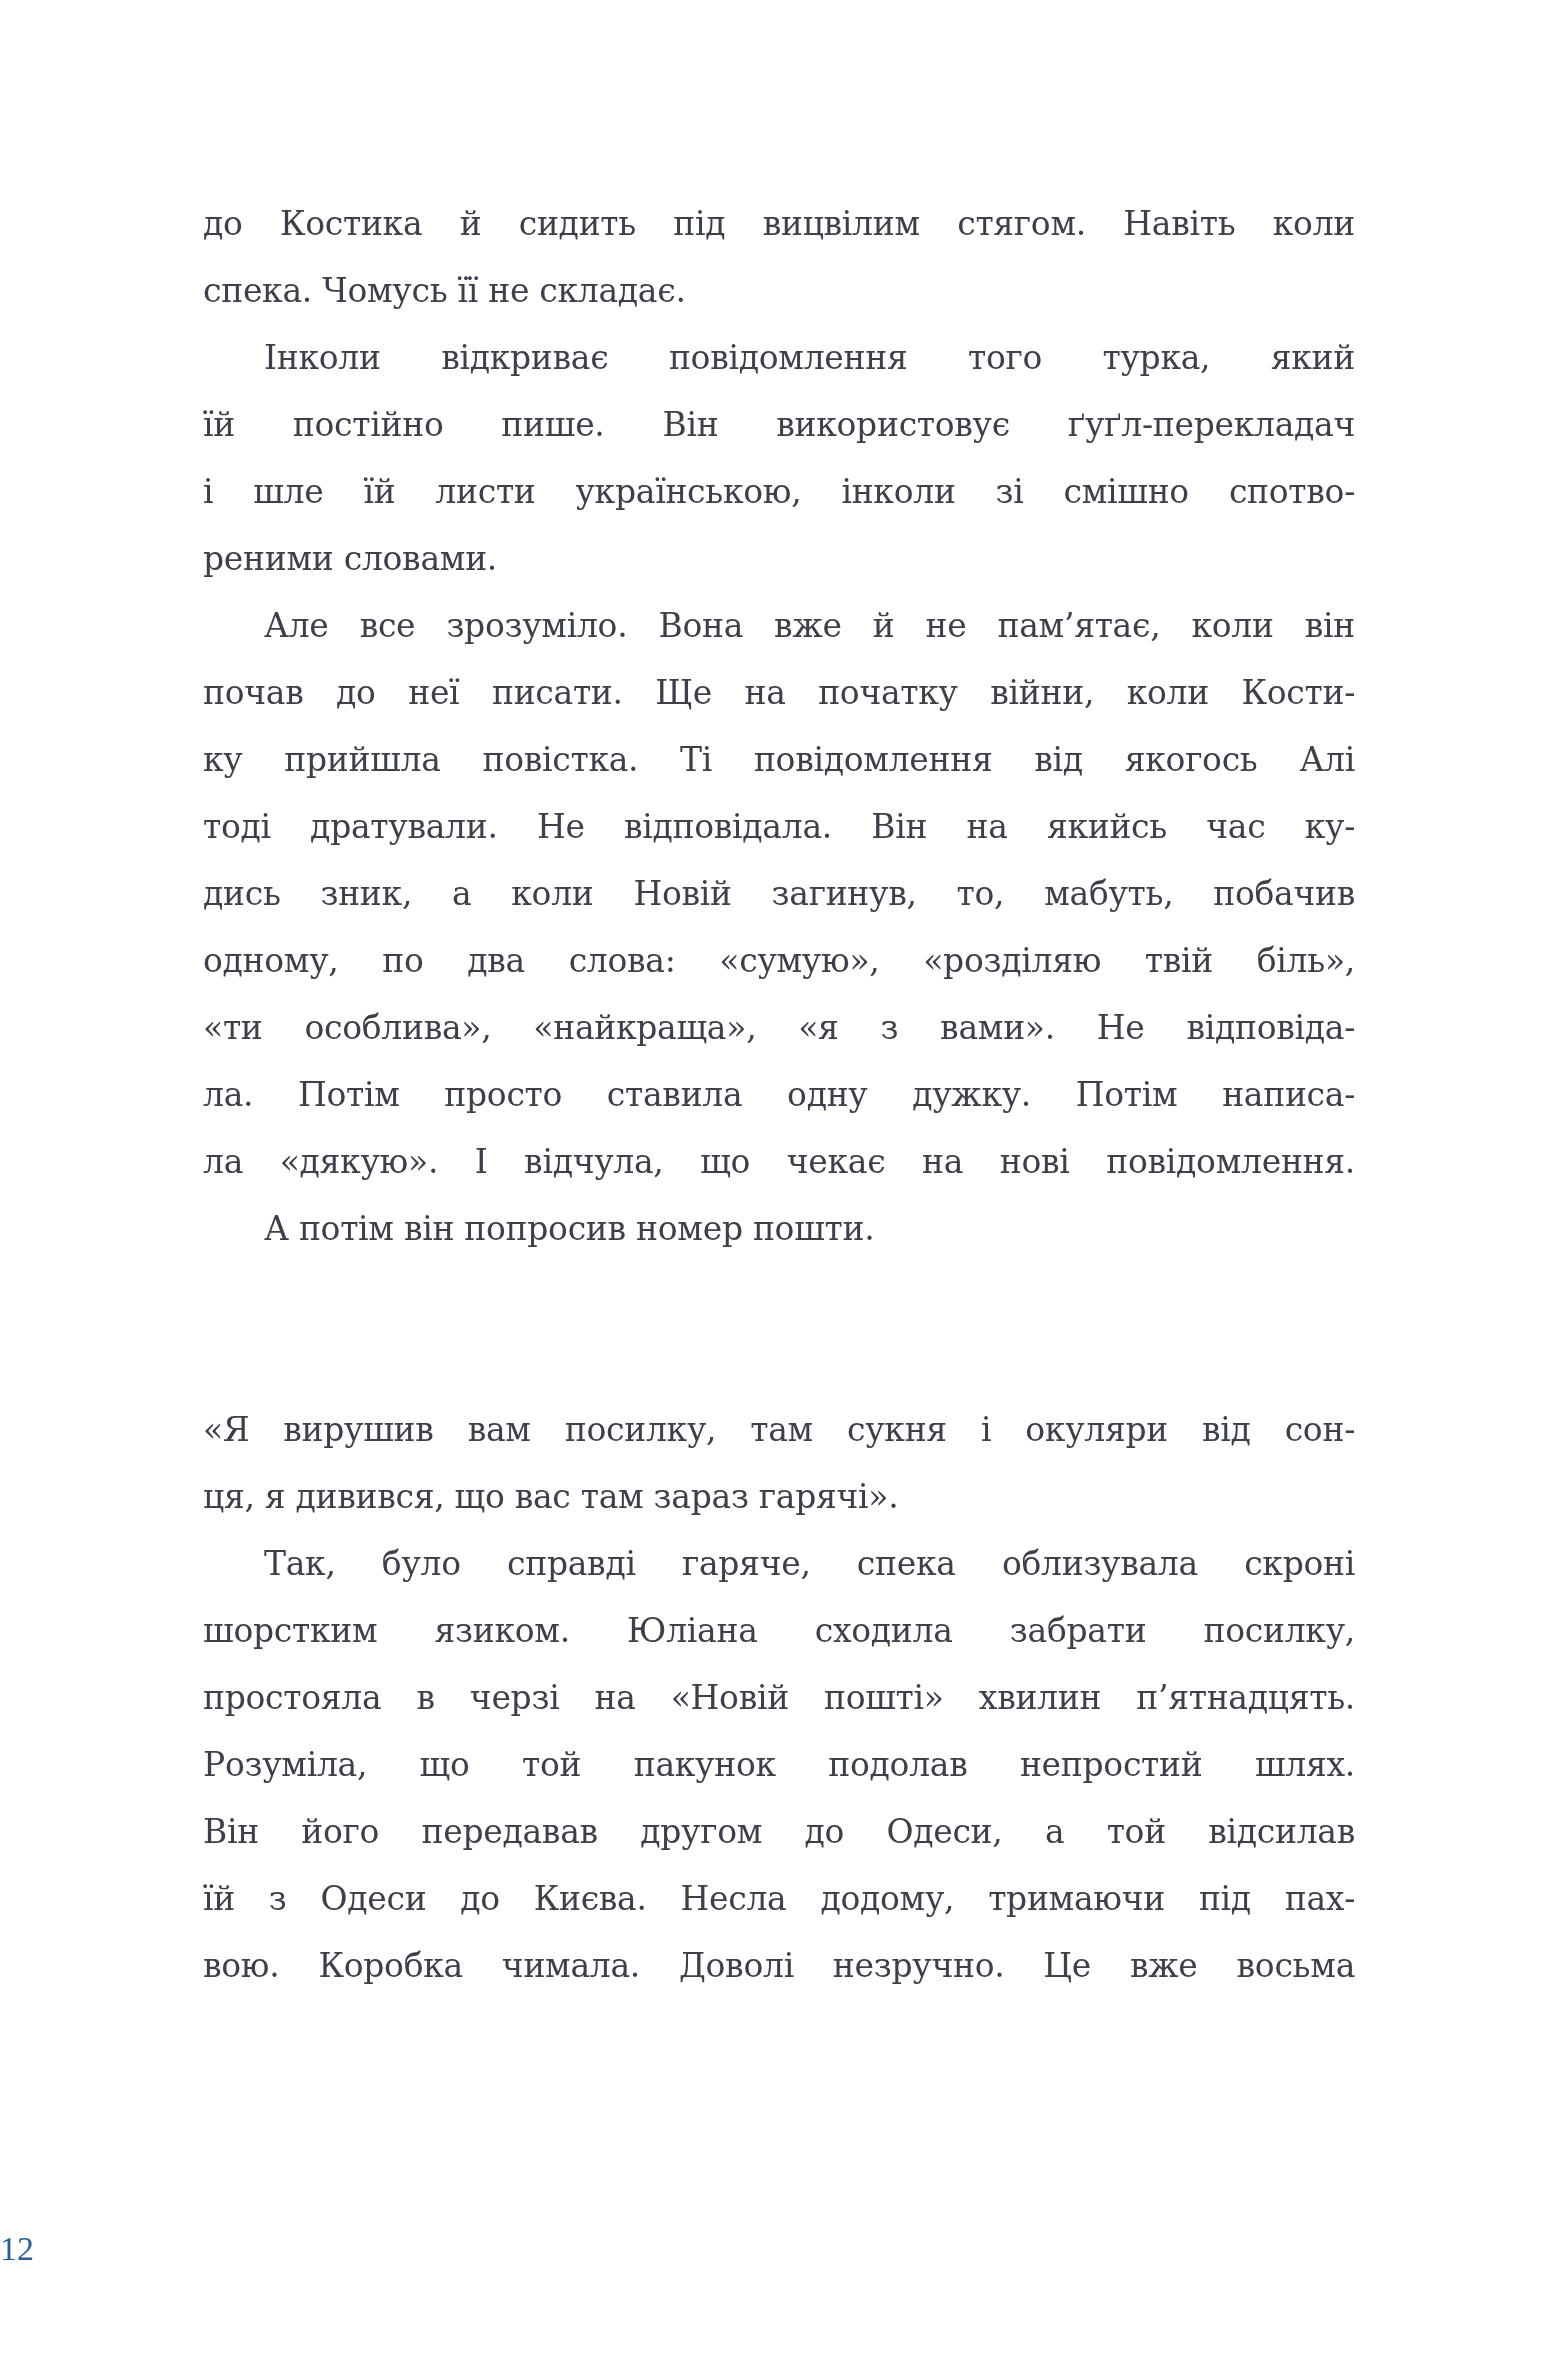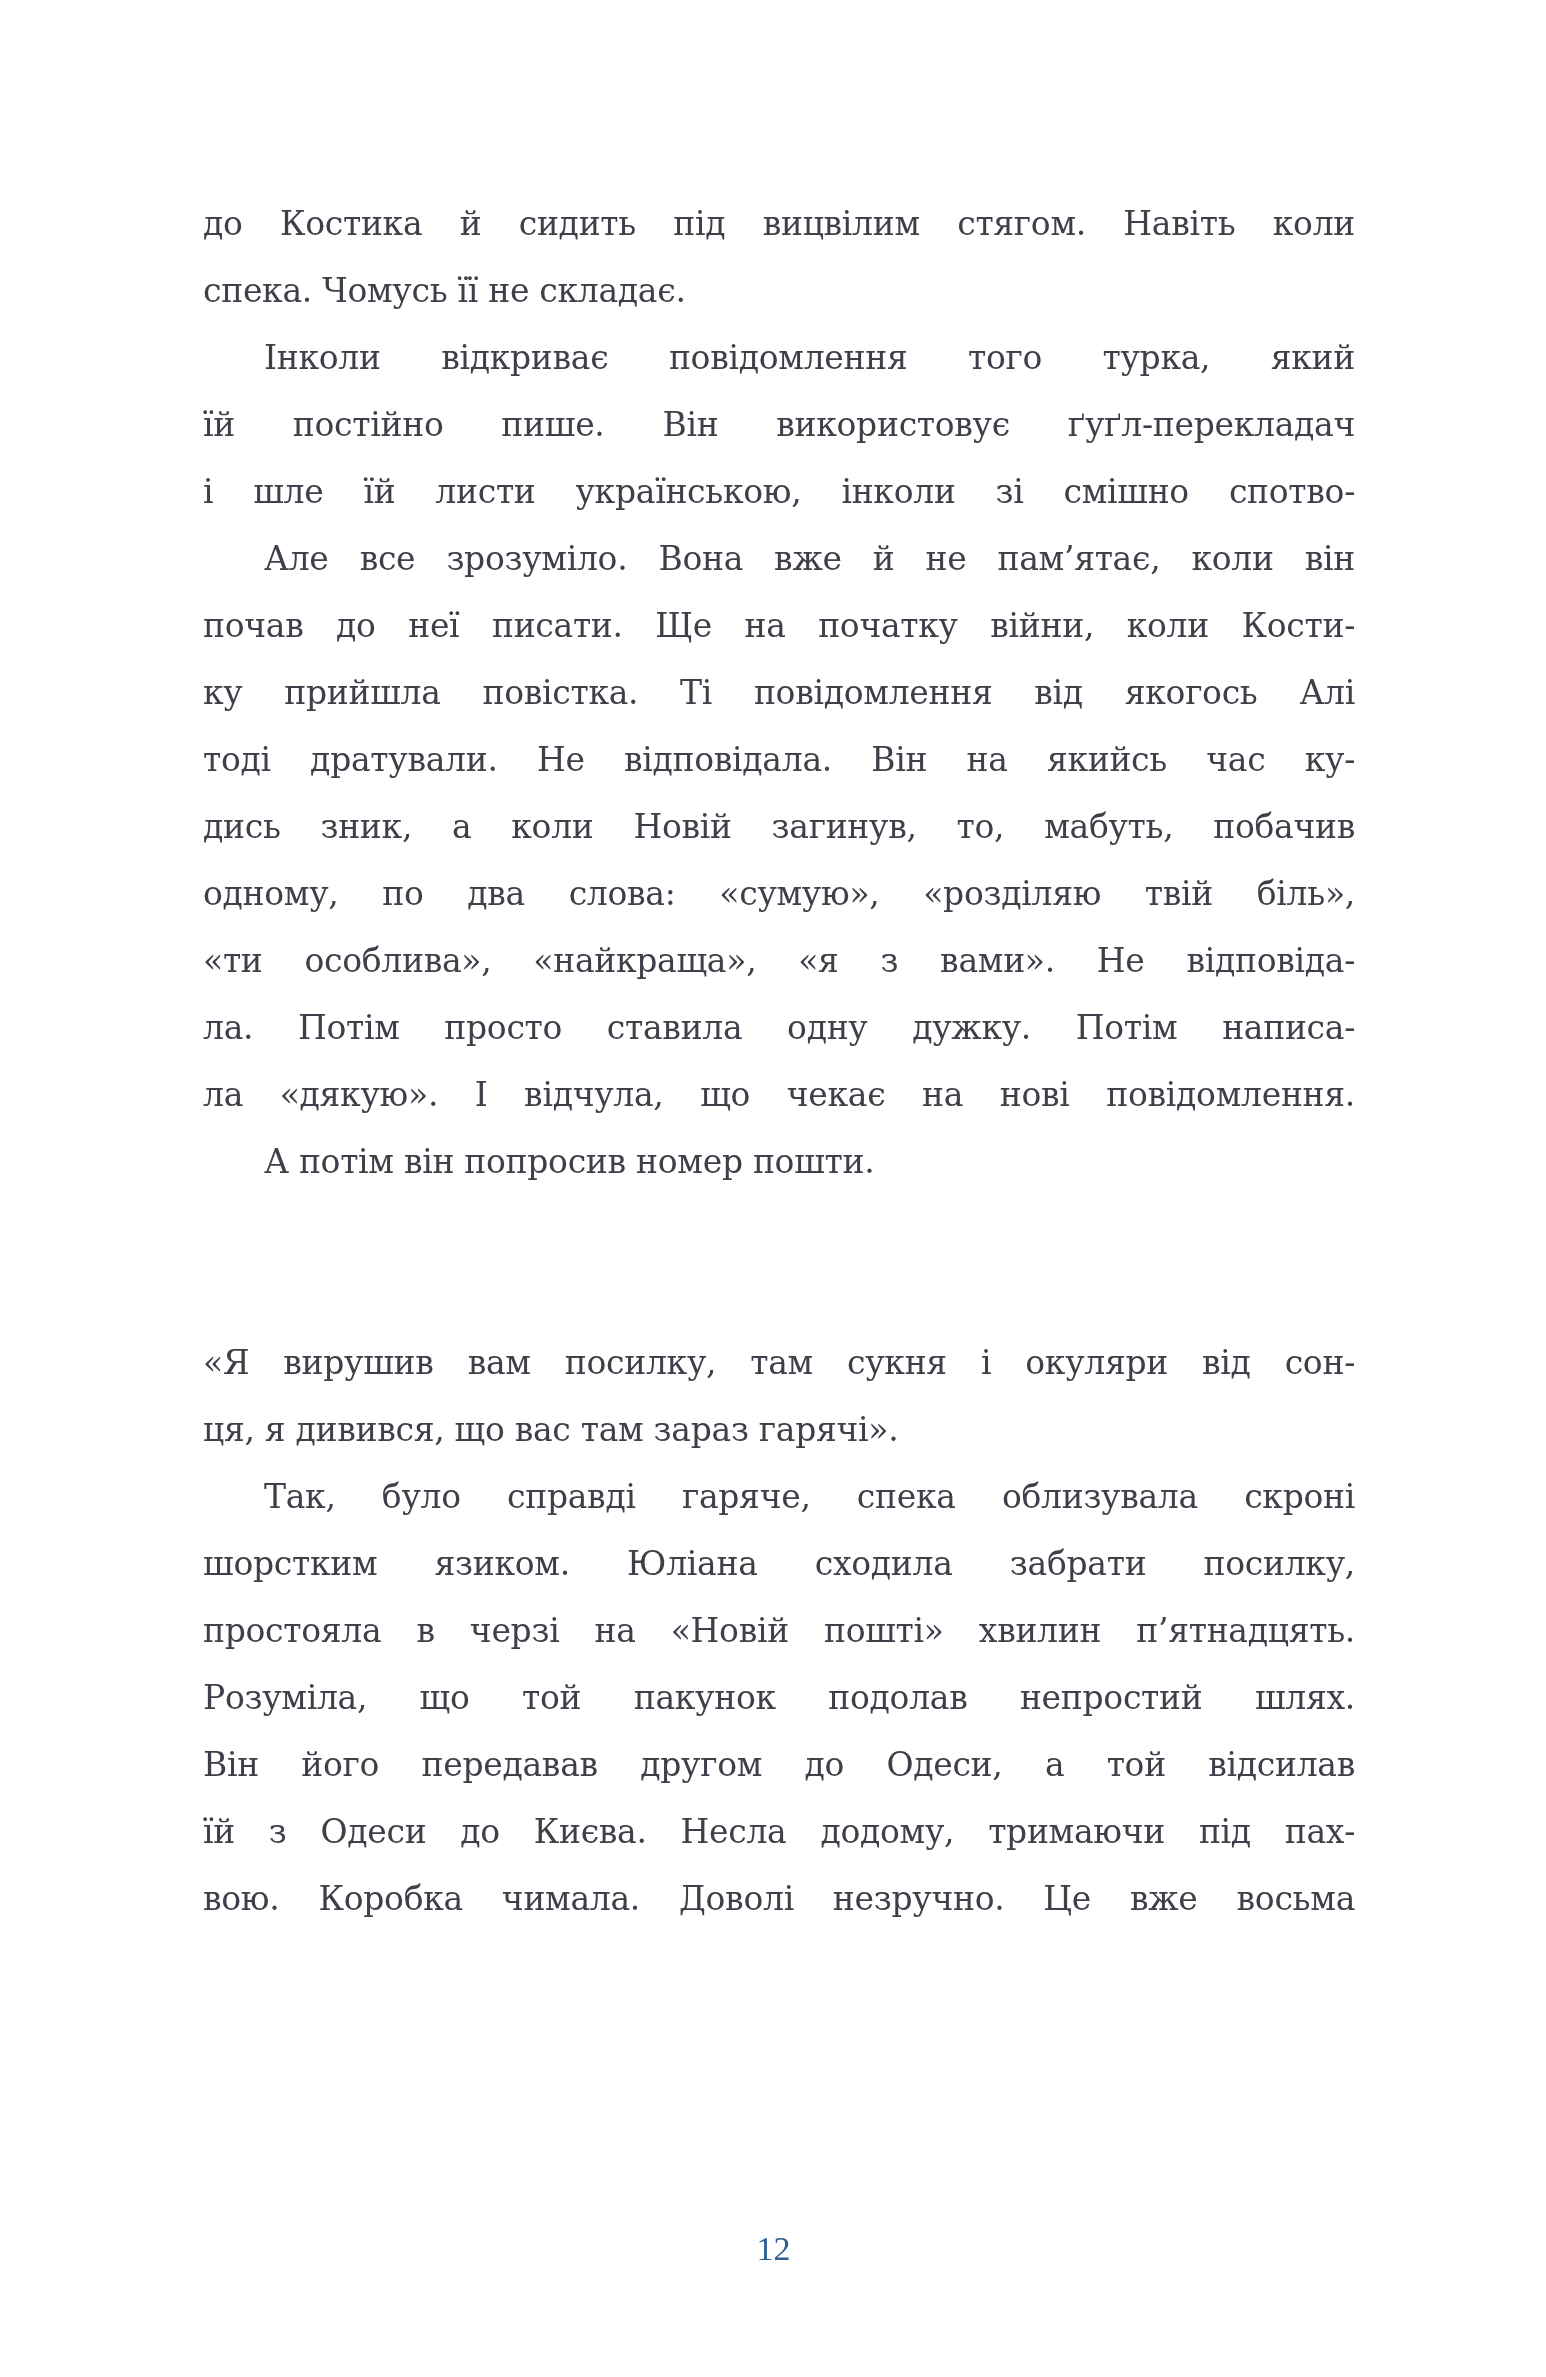--- a/index.html
+++ b/index.html
@@ -47,21 +47,20 @@
   }
   .blank {
     display: block;
     height: 67px;
   }
   .page-number {
     position: absolute;
     left: 0;
     width: 1547px;
     top: 2232px;
-    text-align: center;
     font-family: "Liberation Serif", "DejaVu Serif", serif;
     font-size: 34px;
     line-height: 34px;
     color: #2f5f92;
   }
 </style>
 </head>
 <body>
 
 <div class="page">
@@ -69,20 +68,21 @@
 
     <div>
       <div>
         <span class="line">до Костика й сидить під вицвілим стягом. Навіть коли</span>
         <span class="line last">спека. Чомусь її не складає.</span>
       </div>
       <div>
         <span class="line indent">Інколи відкриває повідомлення того турка, який</span>
         <span class="line">їй постійно пише. Він використовує ґуґл-перекладач</span>
         <span class="line">і шле їй листи українською, інколи зі смішно спотво-</span>
+        <span class="line last">реними словами.</span>
       </div>
       <div>
         <span class="line indent">Але все зрозуміло. Вона вже й не пам’ятає, коли він</span>
         <span class="line">почав до неї писати. Ще на початку війни, коли Кости-</span>
         <span class="line">ку прийшла повістка. Ті повідомлення від якогось Алі</span>
         <span class="line">тоді дратували. Не відповідала. Він на якийсь час ку-</span>
         <span class="line">дись зник, а коли Новій загинув, то, мабуть, побачив</span>
         <span class="line">одному, по два слова: «сумую», «розділяю твій біль»,</span>
         <span class="line">«ти особлива», «найкраща», «я з вами». Не відповіда-</span>
         <span class="line">ла. Потім просто ставила одну дужку. Потім написа-</span>

